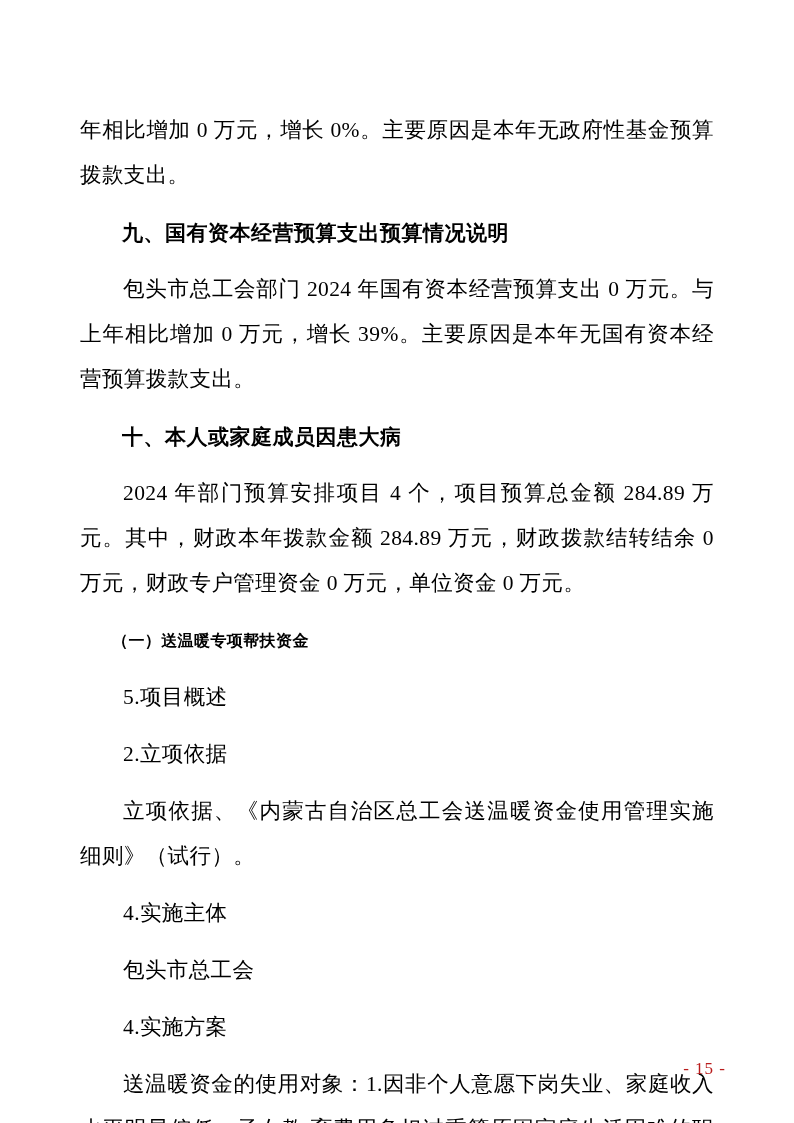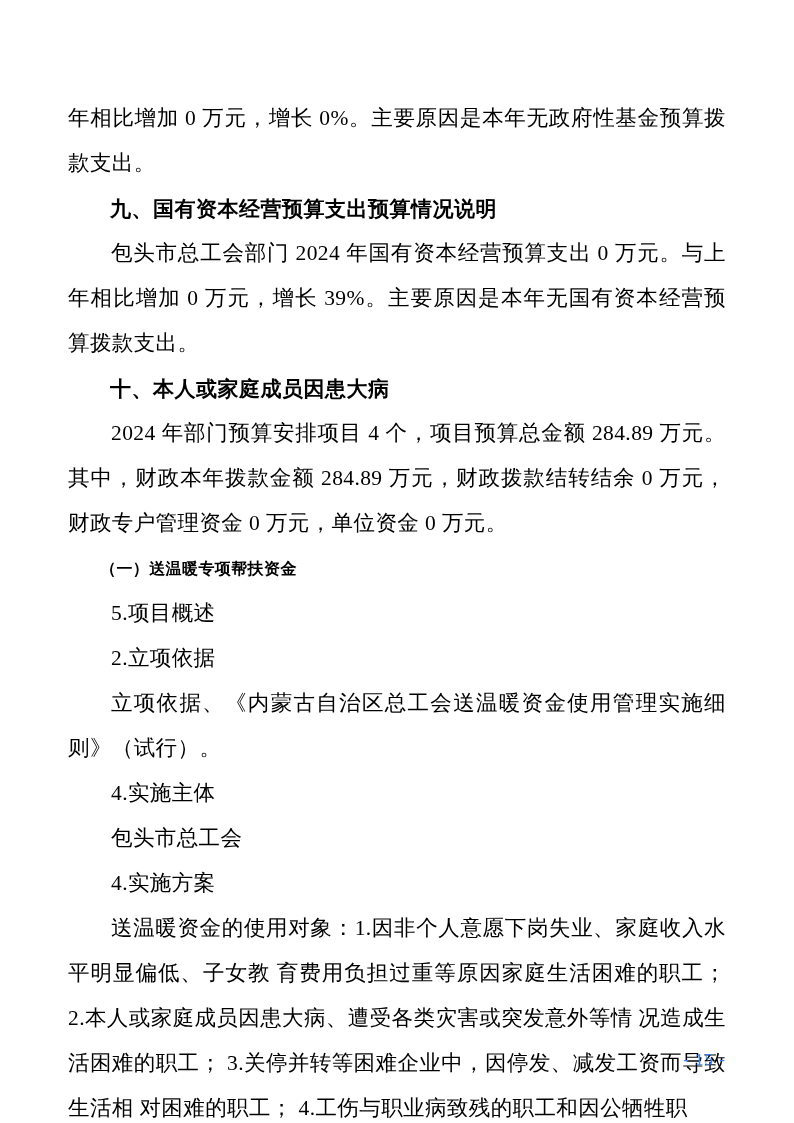--- a/index.html
+++ b/index.html
@@ -24,21 +24,21 @@
     padding: 96px 68px 60px 68px;
   }
   .doc-body {
     font-size: 21.5px;
     line-height: 45px;
     letter-spacing: 0.4px;
     text-align: justify;
     text-justify: inter-ideograph;
   }
   p {
-    margin: 0;
+    margin: 12px;
     padding: 0;
   }
   .para {
     text-indent: 2em;
   }
   .noindent {
     text-indent: 0;
   }
   .heading {
     text-indent: 2em;
@@ -56,24 +56,24 @@
     text-indent: 2em;
     font-size: 21.5px;
   }
   .item-text {
     text-indent: 2em;
     font-size: 21.5px;
   }
   .pagenum {
     position: absolute;
     right: 68px;
-    bottom: 53px;
+    bottom: 44px;
     font-size: 17px;
     font-family: "Liberation Serif", "DejaVu Serif", serif;
-    color: #3b82f6;
+    color: #b91c1c;
     letter-spacing: 1px;
   }
 </style>
 </head>
 <body>
 
 <div class="page">
   <div class="doc-body">
 
     <p class="para noindent">年相比增加 0 万元，增长 0%。主要原因是本年无政府性基金预算拨款支出。</p>

